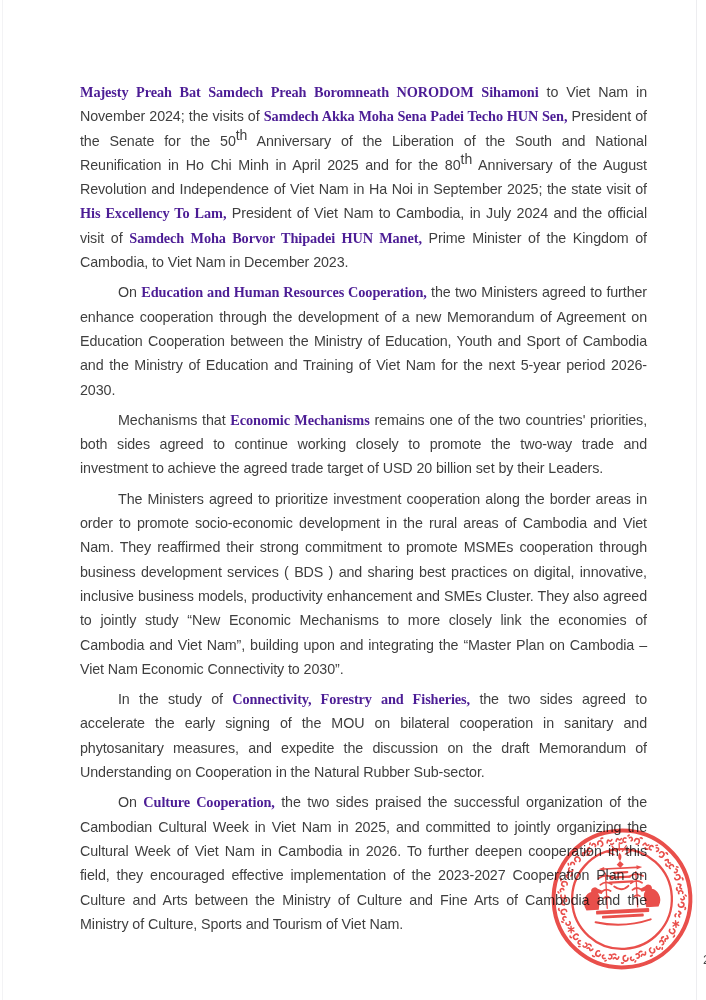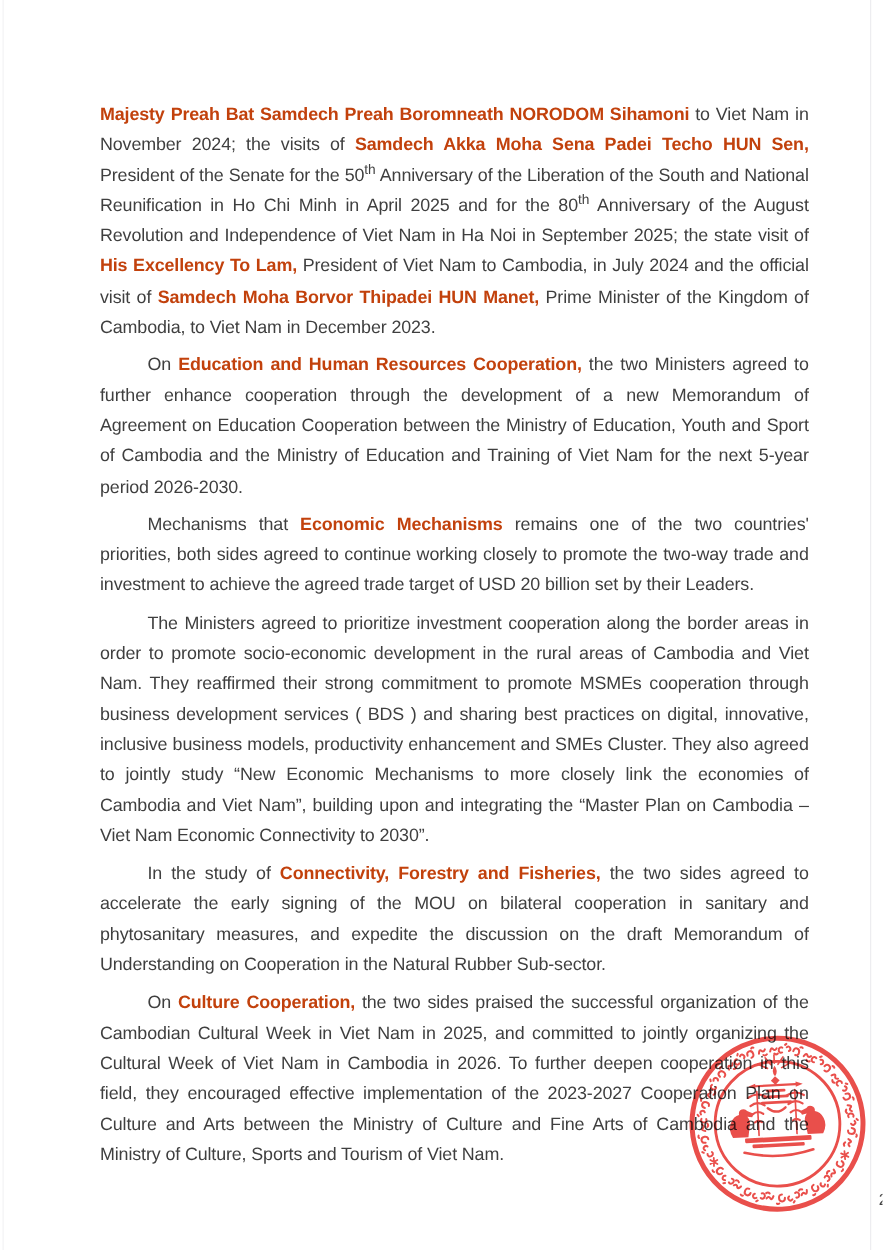--- a/index.html
+++ b/index.html
@@ -11,22 +11,22 @@
   .scan-edge.left{left:2px;background:#f3f3f5;}
   .scan-edge.right{left:696px;}
   .content{
     position:absolute;left:80px;top:80px;width:567px;
     font-size:14.3px;line-height:24.3px;color:#3f3f3f;
     text-align:justify;letter-spacing:-0.1px;
   }
   .content p{margin:6px 0 0 0;padding:0;}
   .content p:first-child{margin-top:0;}
   .content p.indent{text-indent:38px;}
-  .content .b{font-weight:bold;color:#c2410c;}
-  .content sup{font-size:11px;line-height:0;vertical-align:super;letter-spacing:0;}
+  .content .b{font-weight:bold;color:#4c1d95;font-family:Liberation Serif, serif;}
+  .content sup{font-size:14px;line-height:0;vertical-align:super;letter-spacing:0;}
   .footer{
     position:absolute;left:16px;top:952px;width:100%;text-align:right;
     font-size:13px;color:#454545;letter-spacing:0.3px;
   }
   .stamp-wrap{
     position:absolute;left:546px;top:823px;width:152px;height:152px;
     mix-blend-mode:multiply;opacity:0.93;transform:rotate(-3deg);
     pointer-events:none;
   }
   .stamp-wrap svg{width:100%;height:100%;}

